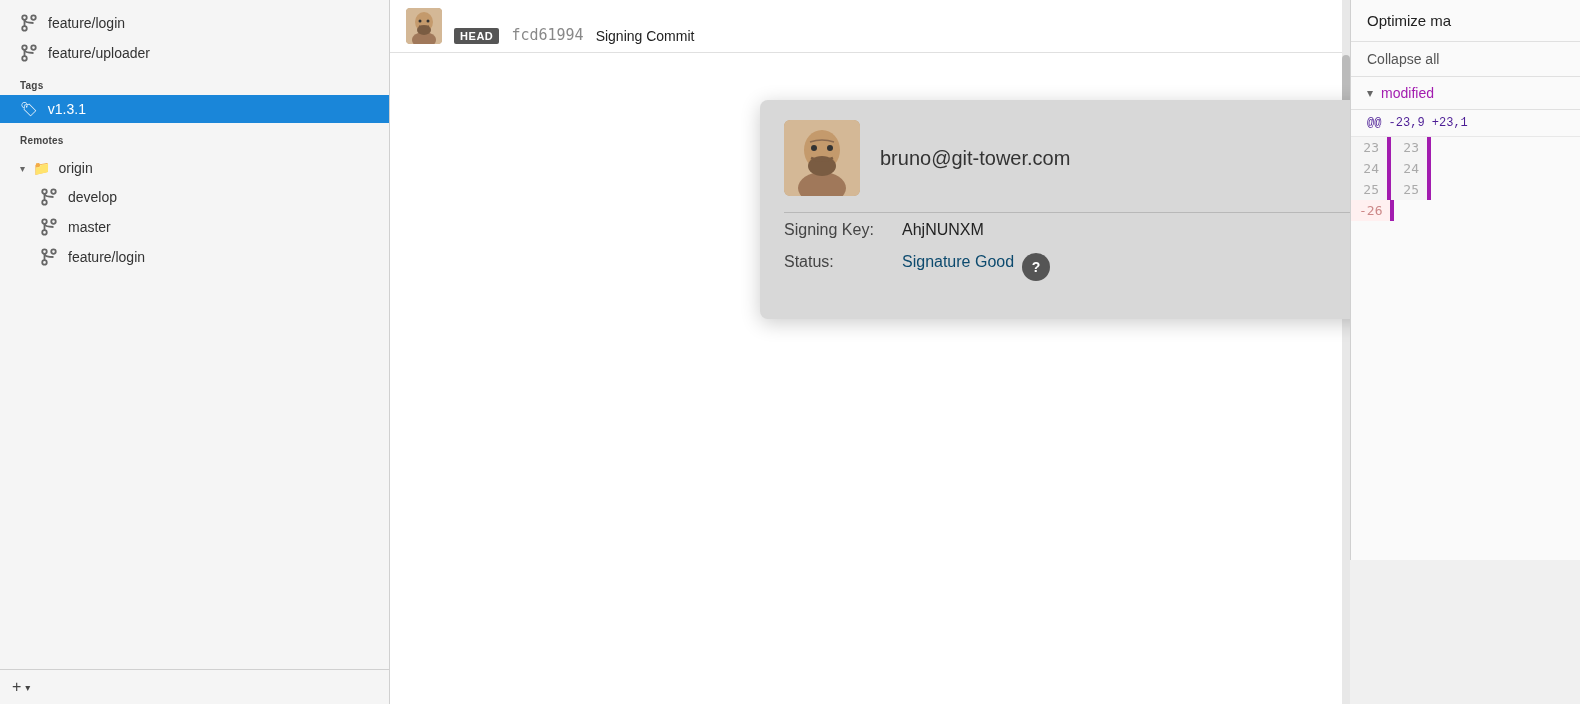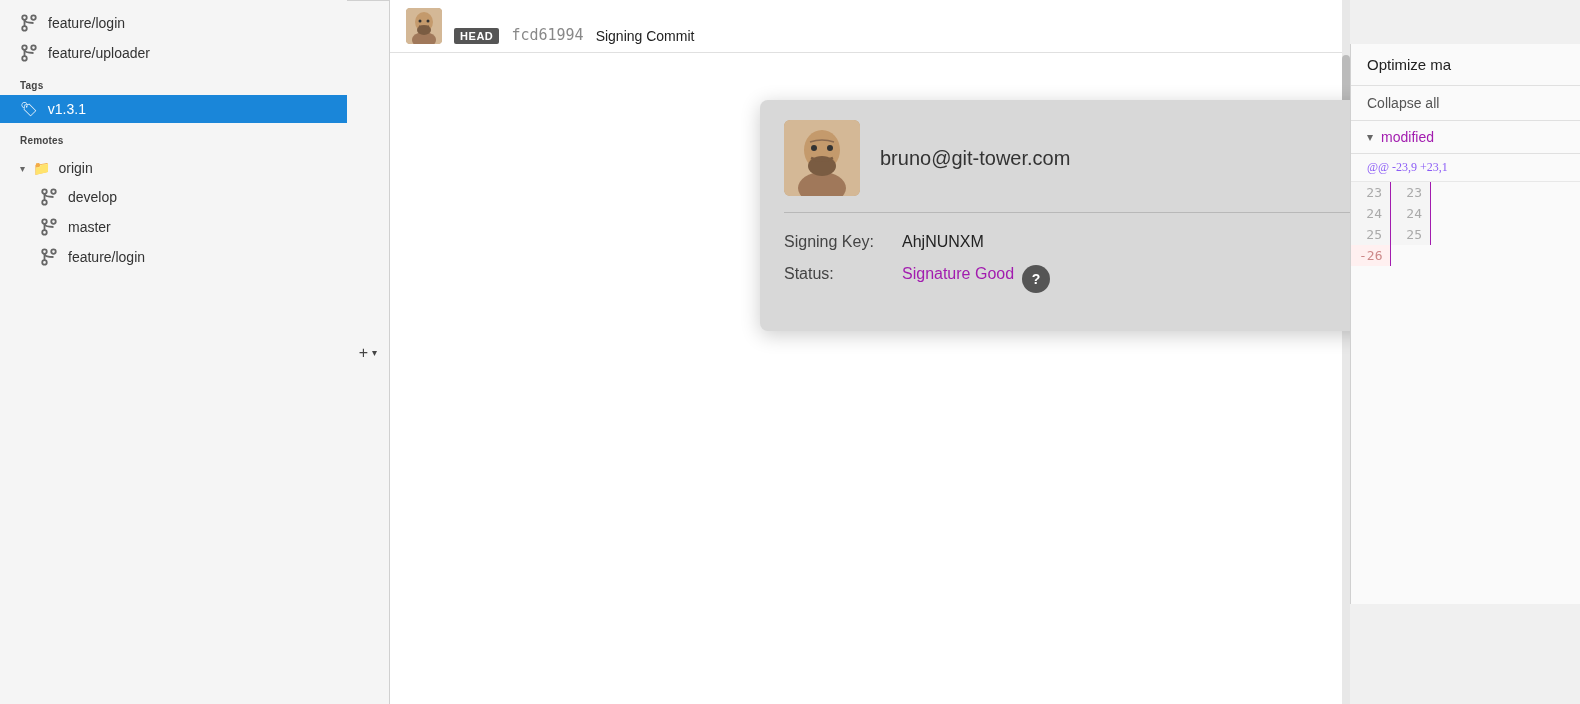--- a/index.html
+++ b/index.html
@@ -12,21 +12,21 @@
       display: flex;
     }
 
     
     .sidebar {
       width: 390px;
       min-width: 390px;
       background: #f5f5f5;
       border-right: 1px solid #d0d0d0;
       display: flex;
-      flex-direction: row;
+      flex-direction: column;
       height: 704px;
       overflow: hidden;
       position: relative;
     }
 
     .sidebar-content {
       flex: 1;
       overflow-y: auto;
       padding-top: 8px;
     }
@@ -192,21 +192,21 @@
       box-shadow: 0 4px 20px rgba(0,0,0,0.2);
       z-index: 100;
     }
 
     .tooltip-header {
       display: flex;
       align-items: center;
       gap: 20px;
       padding-bottom: 16px;
       border-bottom: 1px solid #b8b8b8;
-      margin-bottom: 20px;
+      margin-bottom: 8px;
     }
 
     .tooltip-avatar {
       width: 76px;
       height: 76px;
       border-radius: 6px;
       background: #c8a882;
       flex-shrink: 0;
       display: flex;
       align-items: center;
@@ -232,21 +232,21 @@
       color: #444;
       min-width: 110px;
     }
 
     .tooltip-value {
       color: #222;
       font-weight: 500;
     }
 
     .tooltip-status-value {
-      color: #a21caf;
+      color: #0c4a6e;
       font-weight: 400;
     }
 
     .help-btn {
       width: 28px;
       height: 28px;
       border-radius: 50%;
       background: #555;
       color: white;
       display: flex;
@@ -261,21 +261,20 @@
     
     .right-panel {
       width: 230px;
       min-width: 230px;
       background: #fafafa;
       border-left: 1px solid #d0d0d0;
       height: 560px;
       overflow: hidden;
       display: flex;
       flex-direction: column;
-      margin-top: 44px;
     }
 
     .right-header {
       padding: 12px 16px;
       font-size: 15px;
       color: #222;
       border-bottom: 1px solid #e0e0e0;
     }
 
     .right-actions {
@@ -304,43 +303,43 @@
 
     .modified-label {
       color: #a21caf;
       font-size: 14px;
       text-align: center;
     }
 
     .diff-header {
       padding: 6px 16px;
       font-size: 12px;
-      color: #8b5cf6;
-      font-family: Liberation Serif, serif;
+      color: #4c1d95;
+      font-family: Liberation Mono, monospace;
       border-bottom: 1px solid #e8e8e8;
     }
 
     .diff-table {
       width: 100%;
       font-family: monospace;
       font-size: 14px;
     }
 
     .diff-row {
       display: flex;
       align-items: center;
     }
 
     .diff-line-num {
       min-width: 40px;
       text-align: right;
       padding: 3px 8px;
       color: #aaa;
       background: #f5f5f5;
-      border-right: 1px solid #a21caf;
+      border-right: 4px solid #a21caf;
       font-size: 13px;
     }
 
     .diff-line-num.deleted {
       background: #fff0f0;
       color: #cc8888;
     }
 
     
     .branch-svg {

